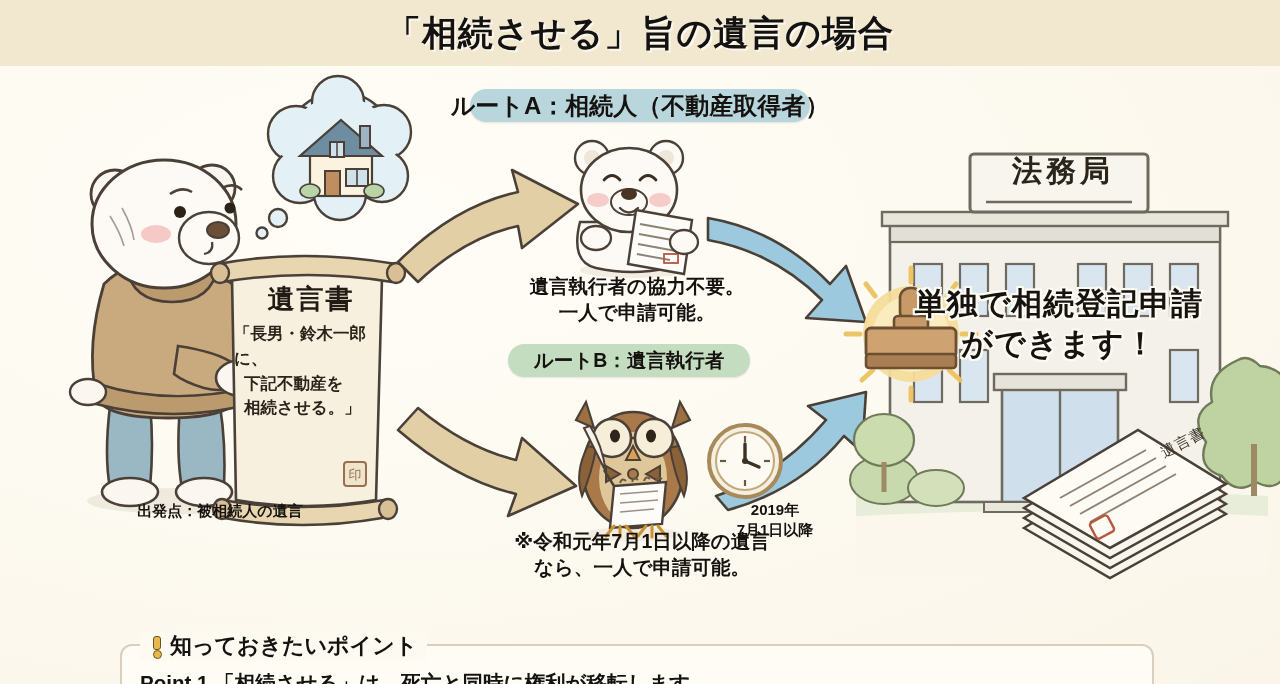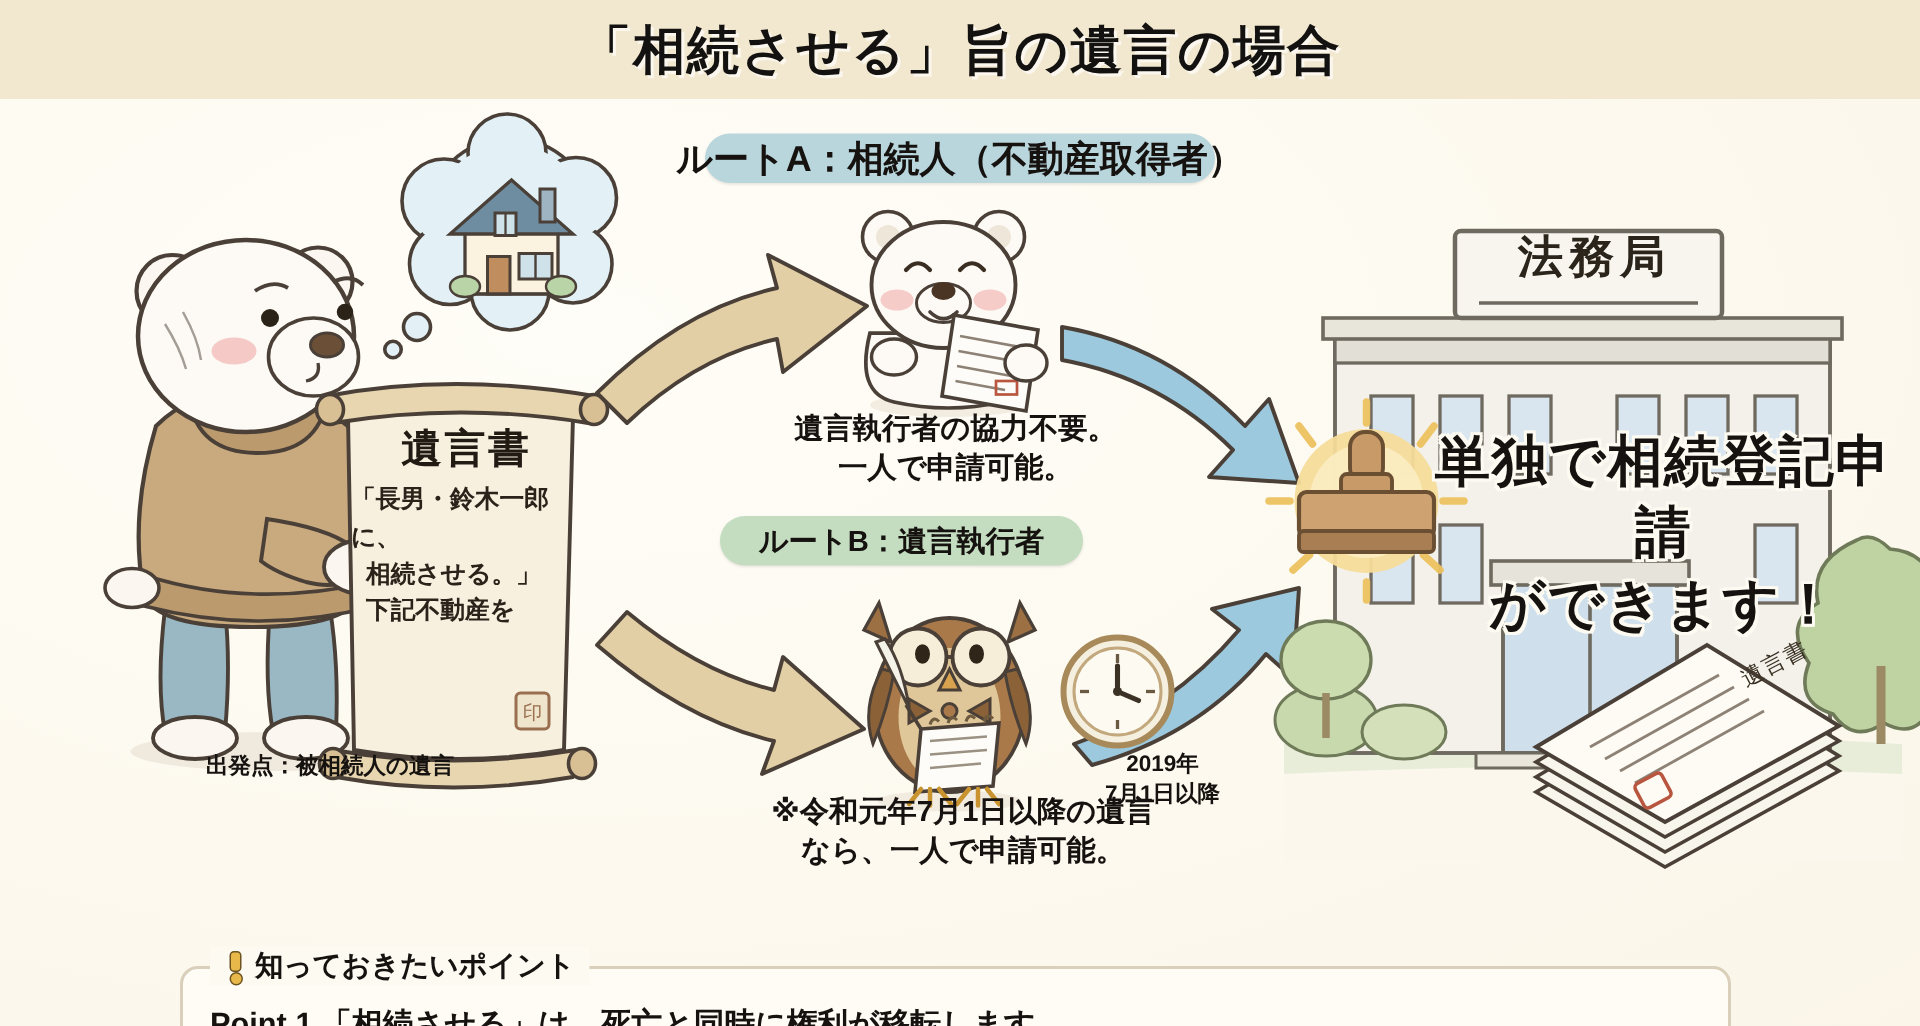--- a/index.html
+++ b/index.html
@@ -56,21 +56,21 @@
   }
 
   
   .pointbox{
     position:absolute;left:120px;top:578px;width:1030px;height:84px;
     border:2px solid #d9cfba;border-radius:12px;background:rgba(255,253,247,.75);
   }
   .pointbox .legend{
     position:absolute;left:18px;top:-15px;background:#fdfaf2;padding:0 10px;
     display:flex;align-items:center;gap:7px;
-    font-size:19px;font-weight:bold;color:#15120f;
+    font-size:22px;font-weight:bold;color:#15120f;
   }
   .pointbox .lines{
     position:absolute;left:18px;top:22px;right:12px;
     font-size:20.5px;font-weight:bold;color:#15120f;line-height:1.42;
   }
   .excl{
     width:13px;height:20px;position:relative;display:inline-block;
   }
   .excl:before{
     content:"";position:absolute;left:3px;top:0;width:6px;height:12px;
@@ -184,22 +184,22 @@
       <path d="M14 254 q80 14 162 0 q6 12 -2 18 q-80 14 -158 0 q-8 -6 -2 -18 z" fill="#e7d6b0" stroke="#4a4038" stroke-width="2.6"></path>
       <ellipse cx="14" cy="263" rx="9" ry="10" fill="#d8c094" stroke="#4a4038" stroke-width="2.4"></ellipse>
       <ellipse cx="180" cy="263" rx="9" ry="10" fill="#d8c094" stroke="#4a4038" stroke-width="2.4"></ellipse>
 
       <rect x="136" y="216" width="22" height="24" rx="3" fill="#efe4cc" stroke="#9a6f50" stroke-width="2"></rect>
       <text x="147" y="233" font-size="13" fill="#9a6f50" text-anchor="middle" font-family="'Liberation Serif',serif">印</text>
     </svg>
     <div class="ab" style="left:246px;top:215px;width:130px;text-align:center;font-size:27px;font-weight:bold;color:#211b14;letter-spacing:2px;">遺言書</div>
     <div class="ab" style="left:228px;top:255px;width:162px;font-size:16.5px;font-weight:bold;color:#2b231a;line-height:1.5;text-align:left;padding-left:6px;">
       <div>「長男・鈴木一郎に、</div>
+      <div style="padding-left:10px;">下記不動産を</div>
       <div style="padding-left:10px;">相続させる。」</div>
-      <div style="padding-left:10px;">下記不動産を</div>
     </div>
 
     <div class="cap" style="left:60px;top:435px;width:320px;font-size:15px;">出発点：被相続人の遺言</div>
 
     <svg class="ab" style="left:392px;top:90px;" width="200" height="120" viewBox="0 0 200 120">
       <path d="M6 106 q56 -56 120 -70 l-6 -22 l66 34 l-56 44 l-4 -22 q-54 12 -100 56 z" fill="#e3cfa6" stroke="#4a4038" stroke-width="2.6" stroke-linejoin="round"></path>
     </svg>
     <svg class="ab" style="left:392px;top:352px;" width="200" height="120" viewBox="0 0 200 120">
       <path d="M6 12 q58 50 118 64 l-8 22 l68 -30 l-54 -48 l-6 22 q-50 -12 -98 -52 z" fill="#e3cfa6" stroke="#4a4038" stroke-width="2.6" stroke-linejoin="round"></path>
     </svg>
@@ -239,21 +239,21 @@
         </g>
         <rect x="112" y="126" width="14" height="9" fill="none" stroke="#b8563f" stroke-width="1.8"></rect>
       </g>
       <ellipse cx="132" cy="114" rx="14" ry="12" fill="#fdfaf5" stroke="#4a4038" stroke-width="2.3"></ellipse>
       <ellipse cx="44" cy="110" rx="15" ry="12" fill="#fdfaf5" stroke="#4a4038" stroke-width="2.3"></ellipse>
     </svg>
 
     <div class="cap" style="left:492px;top:207px;width:290px;font-size:19.5px;">遺言執行者の協力不要。
 一人で申請可能。</div>
 
-    <div class="pill b" style="left:480px;top:278px;width:242px;height:33px;font-size:19.5px;">ルートB：遺言執行者</div>
+    <div class="pill b" style="left:508px;top:278px;width:242px;height:33px;font-size:19.5px;">ルートB：遺言執行者</div>
 
     <svg class="ab" style="left:558px;top:316px;" width="150" height="160" viewBox="0 0 150 160">
       <ellipse cx="75" cy="152" rx="48" ry="7" fill="#ece5d8" opacity=".7"></ellipse>
       <path d="M28 20 l8 26 l-18 -8 z" fill="#9c7042" stroke="#4a4038" stroke-width="2.2"></path>
       <path d="M122 20 l-8 26 l18 -8 z" fill="#9c7042" stroke="#4a4038" stroke-width="2.2"></path>
       <ellipse cx="75" cy="88" rx="50" ry="58" fill="#a9794a" stroke="#4a4038" stroke-width="2.6"></ellipse>
       <ellipse cx="75" cy="96" rx="34" ry="46" fill="#e0c79a"></ellipse>
       <path d="M30 64 q-14 26 -6 50 q10 -24 14 -48 z" fill="#8b6238" stroke="#4a4038" stroke-width="2"></path>
       <path d="M120 64 q14 26 6 50 q-10 -24 -14 -48 z" fill="#8b6238" stroke="#4a4038" stroke-width="2"></path>
 
@@ -370,21 +370,21 @@
       </g>
       <circle cx="75" cy="72" r="48" fill="#f6dc9a" opacity=".95"></circle>
       <circle cx="75" cy="72" r="38" fill="#fbeec4" opacity=".85"></circle>
 
       <rect x="64" y="26" width="22" height="34" rx="10" fill="#c79a68" stroke="#6b4f33" stroke-width="2.6"></rect>
       <rect x="58" y="54" width="34" height="14" rx="4" fill="#c79a68" stroke="#6b4f33" stroke-width="2.6"></rect>
       <rect x="30" y="66" width="90" height="30" rx="5" fill="#cfa272" stroke="#6b4f33" stroke-width="2.8"></rect>
       <rect x="30" y="92" width="90" height="14" rx="3" fill="#a87e52" stroke="#6b4f33" stroke-width="2.6"></rect>
     </svg>
 
-    <div class="cap outline" style="left:944px;top:218px;width:330px;font-size:37px;line-height:1.28;letter-spacing:1px;">単独で相続登記申請
+    <div class="cap outline" style="left:894px;top:218px;width:330px;font-size:31px;line-height:1.28;letter-spacing:1px;">単独で相続登記申請
 ができます！</div>
 
     <svg class="ab" style="left:1014px;top:340px;" width="220" height="180" viewBox="0 0 220 180">
       <g fill="#f8f5ec" stroke="#4a4038" stroke-width="2.4">
         <polygon points="10,122 124,54 212,108 96,172"></polygon>
         <polygon points="10,112 124,44 212,98 96,162"></polygon>
         <polygon points="10,102 124,34 212,88 96,152"></polygon>
       </g>
       <polygon points="10,92 124,24 212,78 96,142" fill="#fdfbf4" stroke="#4a4038" stroke-width="2.6"></polygon>
       <g stroke="#8d8275" stroke-width="1.9">

